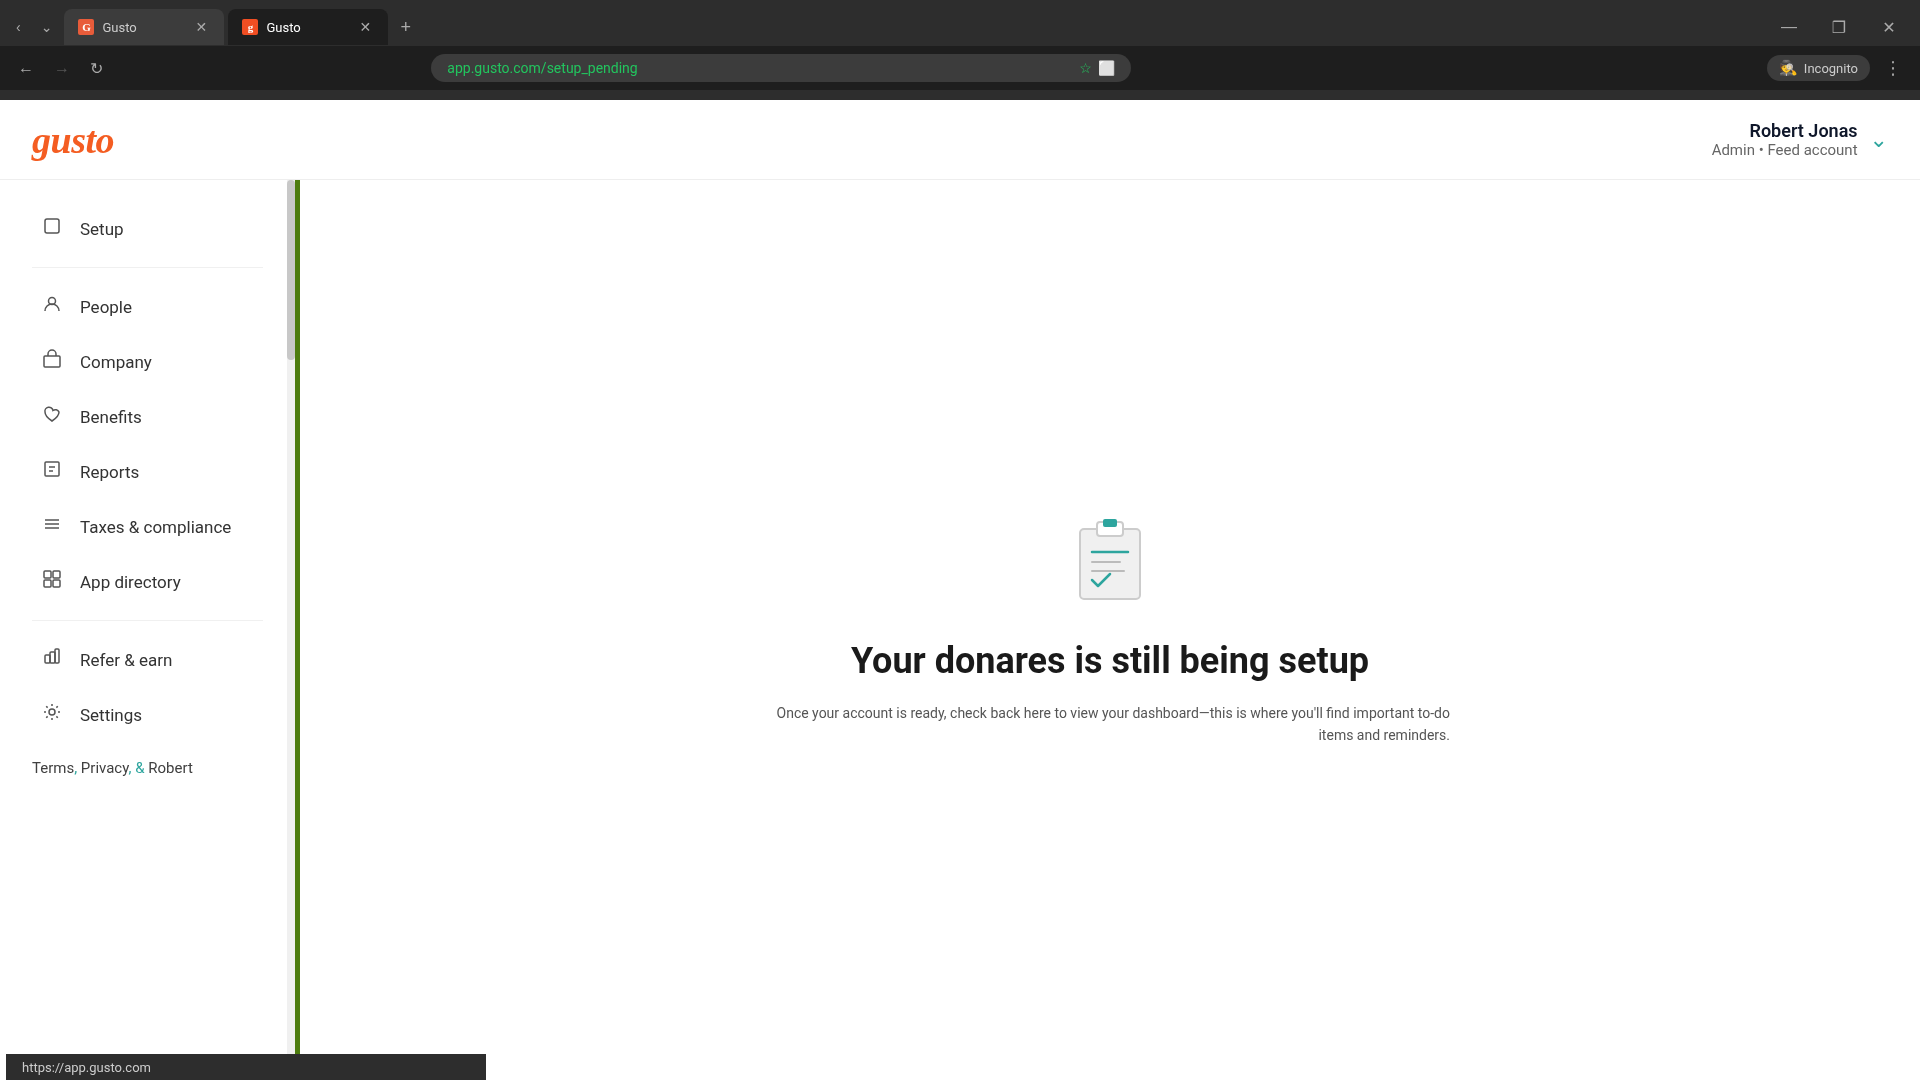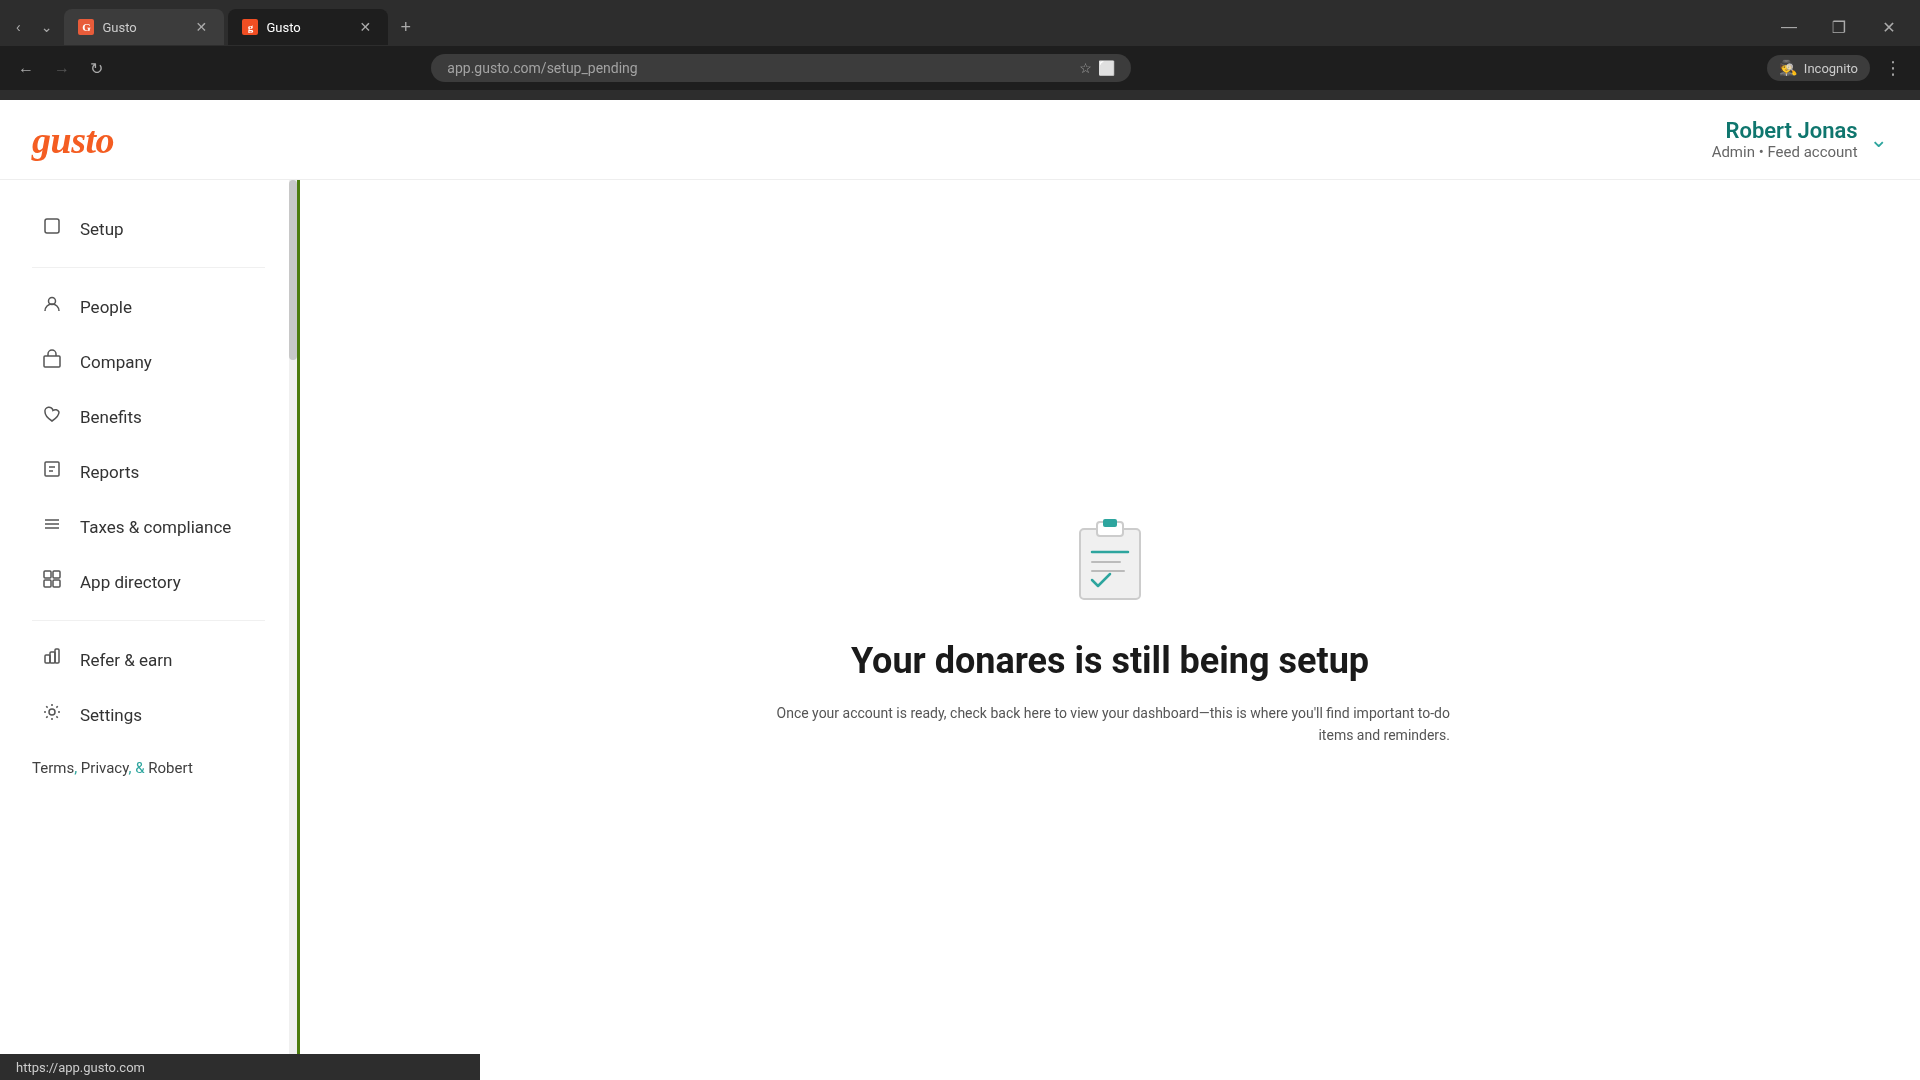--- a/index.html
+++ b/index.html
@@ -97,21 +97,21 @@
       max-width: 700px;
       margin: 0 auto;
       background: #3c3c3c;
       border-radius: 20px;
       padding: 6px 16px;
       display: flex;
       align-items: center;
       gap: 8px;
     }
     .address-bar span {
-      color: #a3a3a3;
+      color: #22c55e;
       font-size: 14px;
     }
     .address-bar-icons {
       display: flex;
       align-items: center;
       gap: 6px;
       margin-left: auto;
     }
     .addr-icon {
       color: #aaa;
@@ -177,23 +177,23 @@
       margin-left: auto;
       display: flex;
       align-items: center;
       gap: 12px;
       cursor: pointer;
     }
     .user-info {
       text-align: right;
     }
     .user-name {
-      font-size: 22px;
+      font-size: 18px;
       font-weight: 600;
-      color: #0f766e;
+      color: #0f172a;
     }
     .user-role {
       font-size: 15px;
       color: #666;
     }
     .chevron-down {
       color: #2da59e;
       font-size: 22px;
     }
 
@@ -201,21 +201,21 @@
     .main-layout {
       display: flex;
       flex: 1;
       overflow: hidden;
     }
 
     
     .sidebar {
       width: 300px;
       min-width: 300px;
-      border-right: 3px solid #4d7c0f;
+      border-right: 5px solid #4d7c0f;
       padding: 20px 0;
       overflow-y: auto;
       position: relative;
       background: #fff;
     }
     .sidebar-scrollbar {
       position: absolute;
       right: 0;
       top: 0;
       width: 8px;
@@ -302,21 +302,21 @@
     
     .clipboard-svg {
       width: 80px;
       height: 90px;
     }
 
     
     .status-bar {
       position: fixed;
       bottom: 0;
-      left: 0;
+      left: 6px;
       background: #2d2d2d;
       color: #ccc;
       font-size: 13px;
       padding: 4px 16px;
       width: 480px;
       height: 26px;
       display: flex;
       align-items: center;
     }
   </style>

